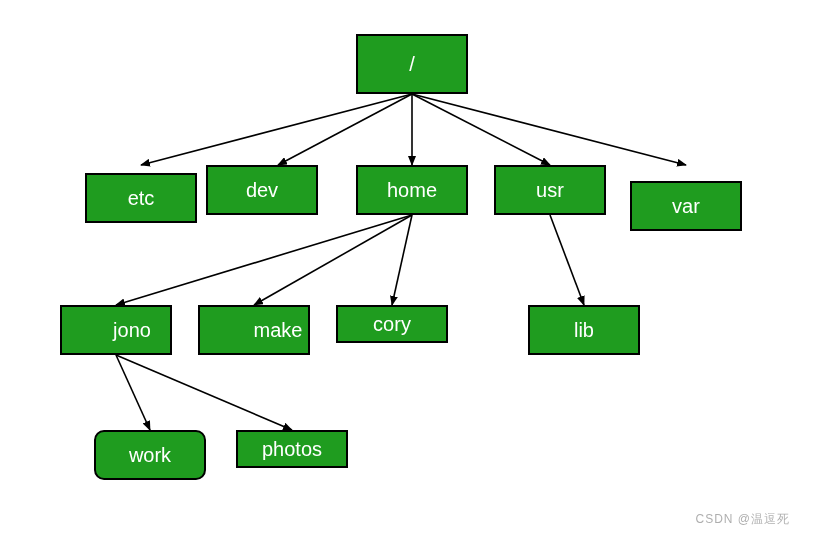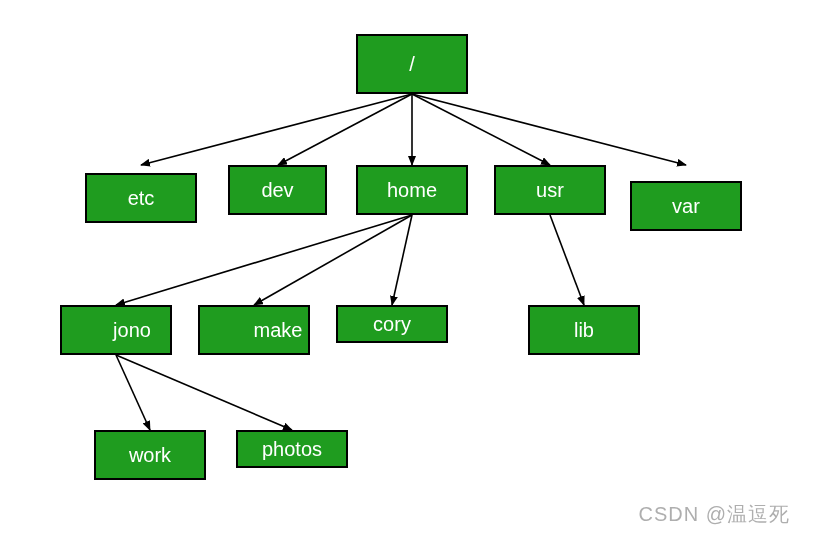--- a/index.html
+++ b/index.html
@@ -29,21 +29,21 @@
     top: 0;
     width: 815px;
     height: 538px;
     pointer-events: none;
   }
   .watermark {
     position: absolute;
     right: 25px;
     bottom: 10px;
     color: rgba(120,120,120,0.6);
-    font-size: 20px;
+    font-size: 12px;
     letter-spacing: 1px;
     font-family: Arial, sans-serif;
   }
 </style>
 </head>
 <body>
 
 <svg class="edges">
   <defs>
     <marker id="arrowhead" markerWidth="10" markerHeight="8" refX="9" refY="4" orient="auto" markerUnits="userSpaceOnUse">
@@ -65,21 +65,21 @@
     </g>
 </svg>
 
 <div id="nodes-layer">
     <div class="node" style="left: 356px; top: 34px; width: 112px; height: 60px;">
       <span>/</span>
     </div>
     <div class="node" style="left: 85px; top: 165px; width: 112px; height: 50px; margin-top: 8px;">
       <span>etc</span>
     </div>
-    <div class="node" style="left: 228px; top: 165px; width: 99px; height: 50px; align-items: center;">
+    <div class="node" style="left: 206px; top: 165px; width: 112px; height: 50px; align-items: center;">
       <span>dev</span>
     </div>
     <div class="node" style="left: 356px; top: 165px; width: 112px; height: 50px;">
       <span>home</span>
     </div>
     <div class="node" style="left: 494px; top: 165px; width: 112px; height: 50px;">
       <span>usr</span>
     </div>
     <div class="node" style="left: 630px; top: 165px; width: 112px; height: 50px; margin-top: 16px;">
       <span>var</span>
@@ -89,21 +89,21 @@
     </div>
     <div class="node" style="left: 198px; top: 305px; width: 112px; height: 50px; padding-left: 48px;">
       <span>make</span>
     </div>
     <div class="node" style="left: 336px; top: 305px; width: 112px; height: 38px;">
       <span>cory</span>
     </div>
     <div class="node" style="left: 528px; top: 305px; width: 112px; height: 50px;">
       <span>lib</span>
     </div>
-    <div class="node" style="left: 94px; top: 430px; width: 112px; height: 50px;">
+    <div class="node" style="left: 94px; top: 430px; width: 112px; height: 50px; border-radius: 10px;">
       <span>work</span>
     </div>
     <div class="node" style="left: 236px; top: 430px; width: 112px; height: 38px;">
       <span>photos</span>
     </div>
   </div>
 
 <div class="watermark">CSDN @温逗死</div>
 
 </body></html>

